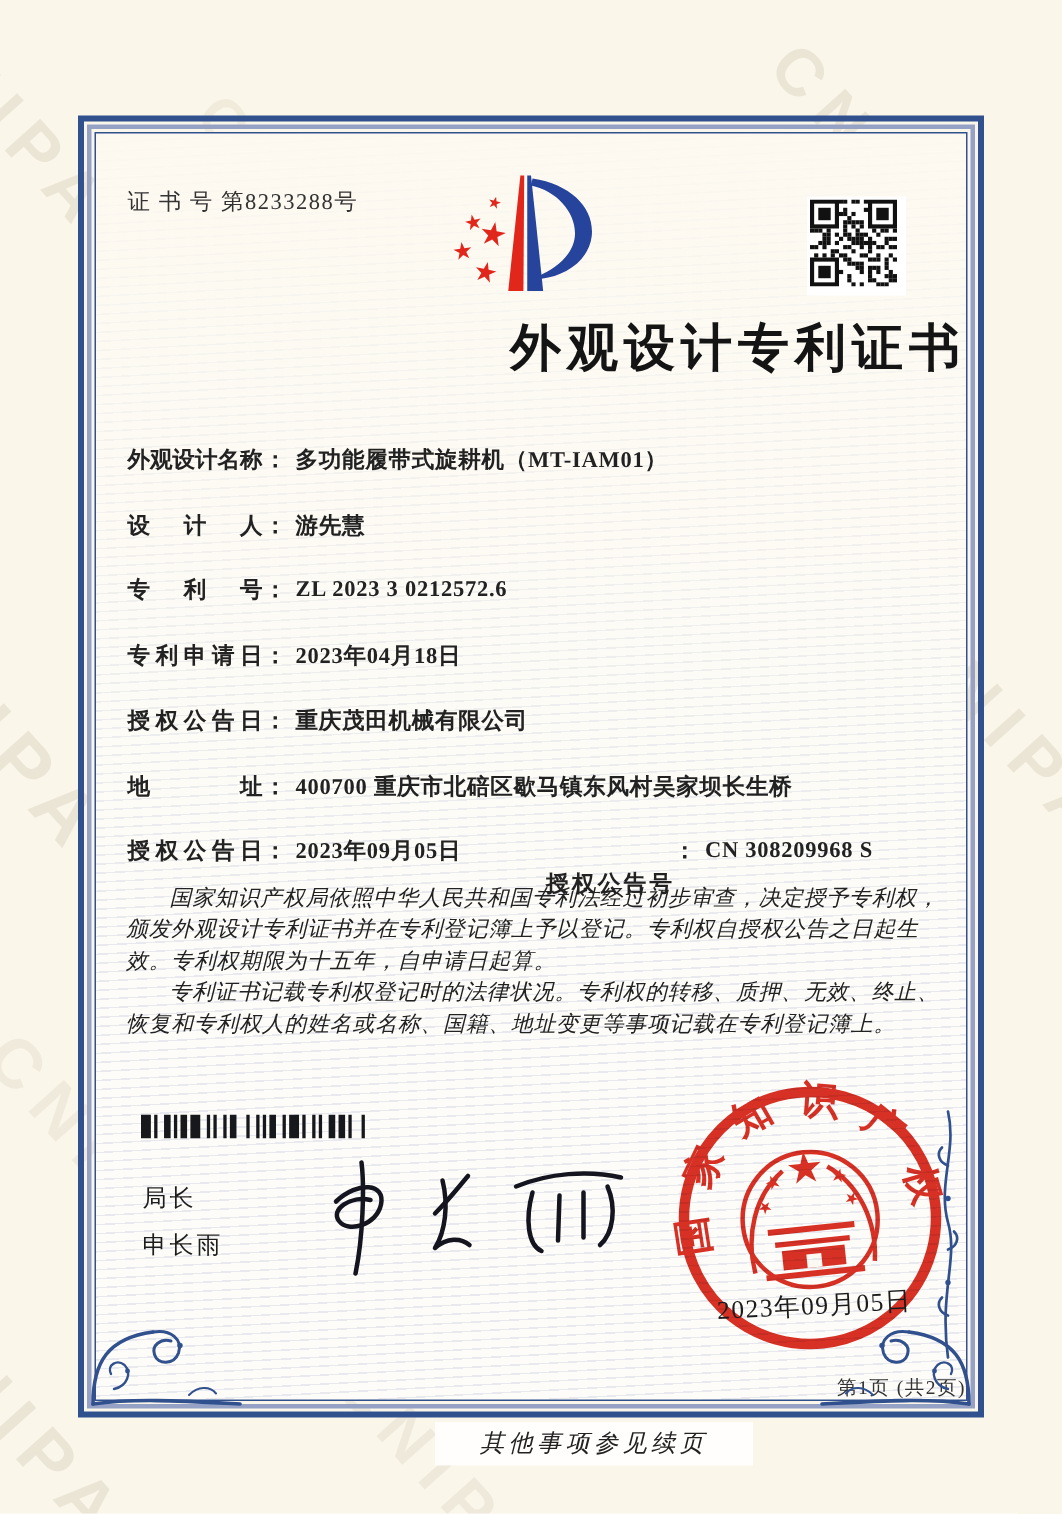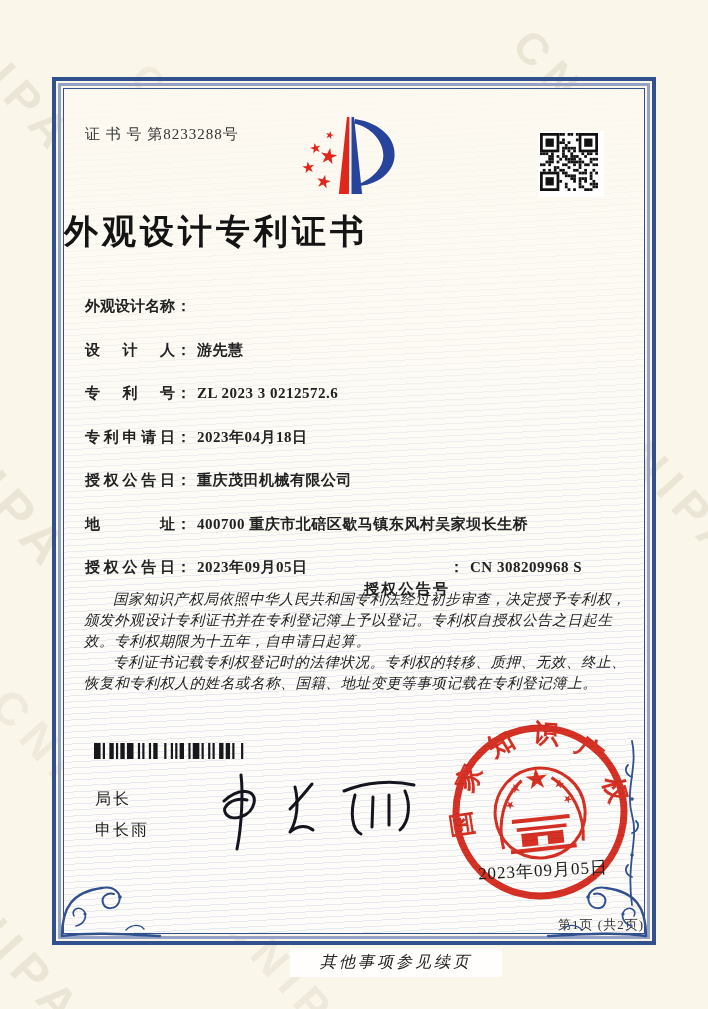--- a/index.html
+++ b/index.html
@@ -13,21 +13,21 @@
          border:4px solid #31508e;padding:2px;z-index:1;}
   .frame-mid{height:100%;box-sizing:border-box;border:3px solid #95a2c6;padding:2px;}
   .frame-in{height:100%;box-sizing:border-box;border:1px solid #31508e;position:relative;
         background:
           linear-gradient(180deg, rgba(253,249,240,0.95) 0%, rgba(253,249,240,0.35) 40%, rgba(250,250,253,0) 65%),
           repeating-linear-gradient(177deg, rgba(196,203,222,0.38) 0 1px, rgba(255,255,255,0) 1px 6px),
           #fdfcf8;}
   .cert-no{position:absolute;left:21px;top:36px;font-size:15px;color:#333;letter-spacing:1px;}
   .logo{position:absolute;left:238px;top:26px;width:102px;height:86px;}
   .qr{position:absolute;left:474px;top:42px;width:62px;height:62px;background:#fff;padding:2px;}
-  .title{position:absolute;left:0;right:0;top:120px;text-align:left;font-size:34px;
+  .title{position:absolute;left:0;right:0;top:120px;text-align:right;font-size:34px;
          font-weight:700;letter-spacing:4px;color:#141414;}
   .rows{position:absolute;left:21px;right:18px;top:196px;}
   .frow{height:43.5px;display:flex;align-items:center;font-size:15px;color:#222;position:relative;font-weight:bold;}
   .flabel{display:inline-block;width:90px;text-align:justify;text-align-last:justify;}
   .fcolon{display:inline-block;margin-left:1px;}
   .fvalue{margin-left:6px;letter-spacing:0.5px;}
   .pair2{position:absolute;left:279px;display:flex;align-items:center;}
   .pair2 .flabel{width:84px;margin-top:43px;}
   .paras{position:absolute;left:20px;width:545px;top:500px;font-size:14.5px;line-height:21px;
          font-style:italic;color:#222;letter-spacing:0.6px;}
@@ -222,20 +222,21 @@
             <rect x="17" y="20" width="1" height="1" fill="#111"></rect>
             <rect x="18" y="20" width="1" height="1" fill="#111"></rect>
           </svg></div>
 
     <div class="title">外观设计专利证书</div>
 
     <div class="rows">
       <div class="frow">
         <span class="flabel">外观设计名称</span>
             <span class="fcolon">：</span>
+        <span class="fvalue">多功能履带式旋耕机（MT-IAM01）</span>
       </div>
       <div class="frow">
         <span class="flabel">设计人</span>
             <span class="fcolon">：</span>
         <span class="fvalue">游先慧</span>
       </div>
       <div class="frow">
         <span class="flabel">专利号</span>
             <span class="fcolon">：</span>
         <span class="fvalue">ZL 2023 3 0212572.6</span>

